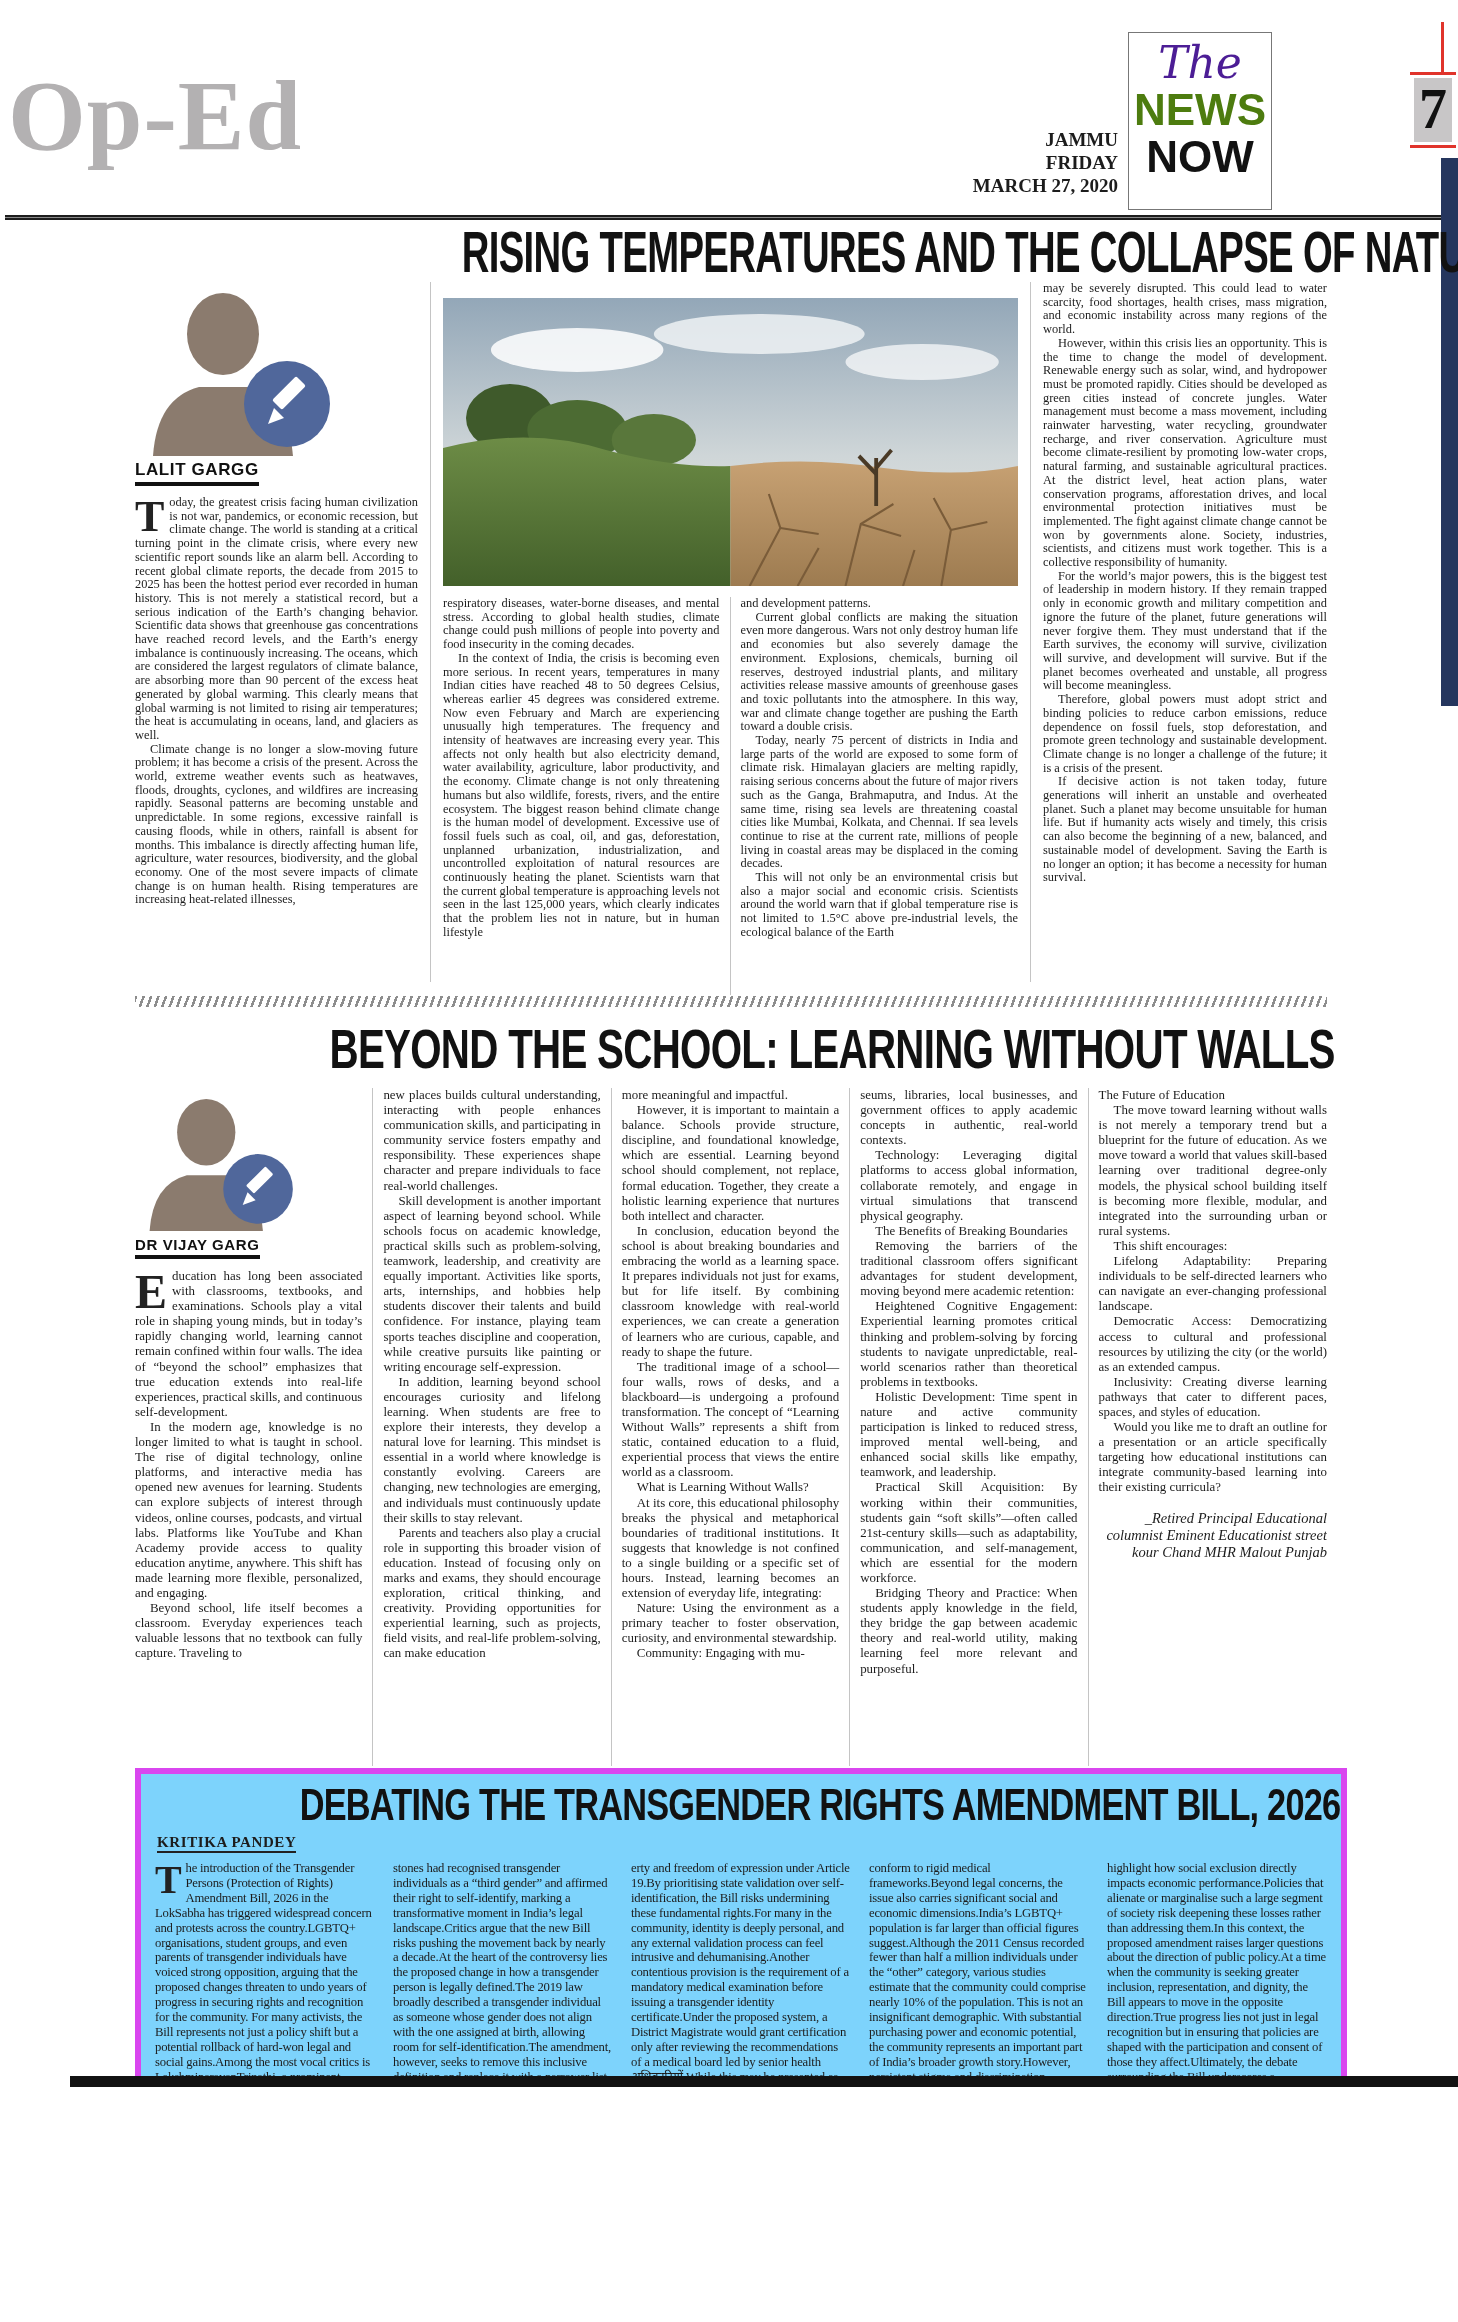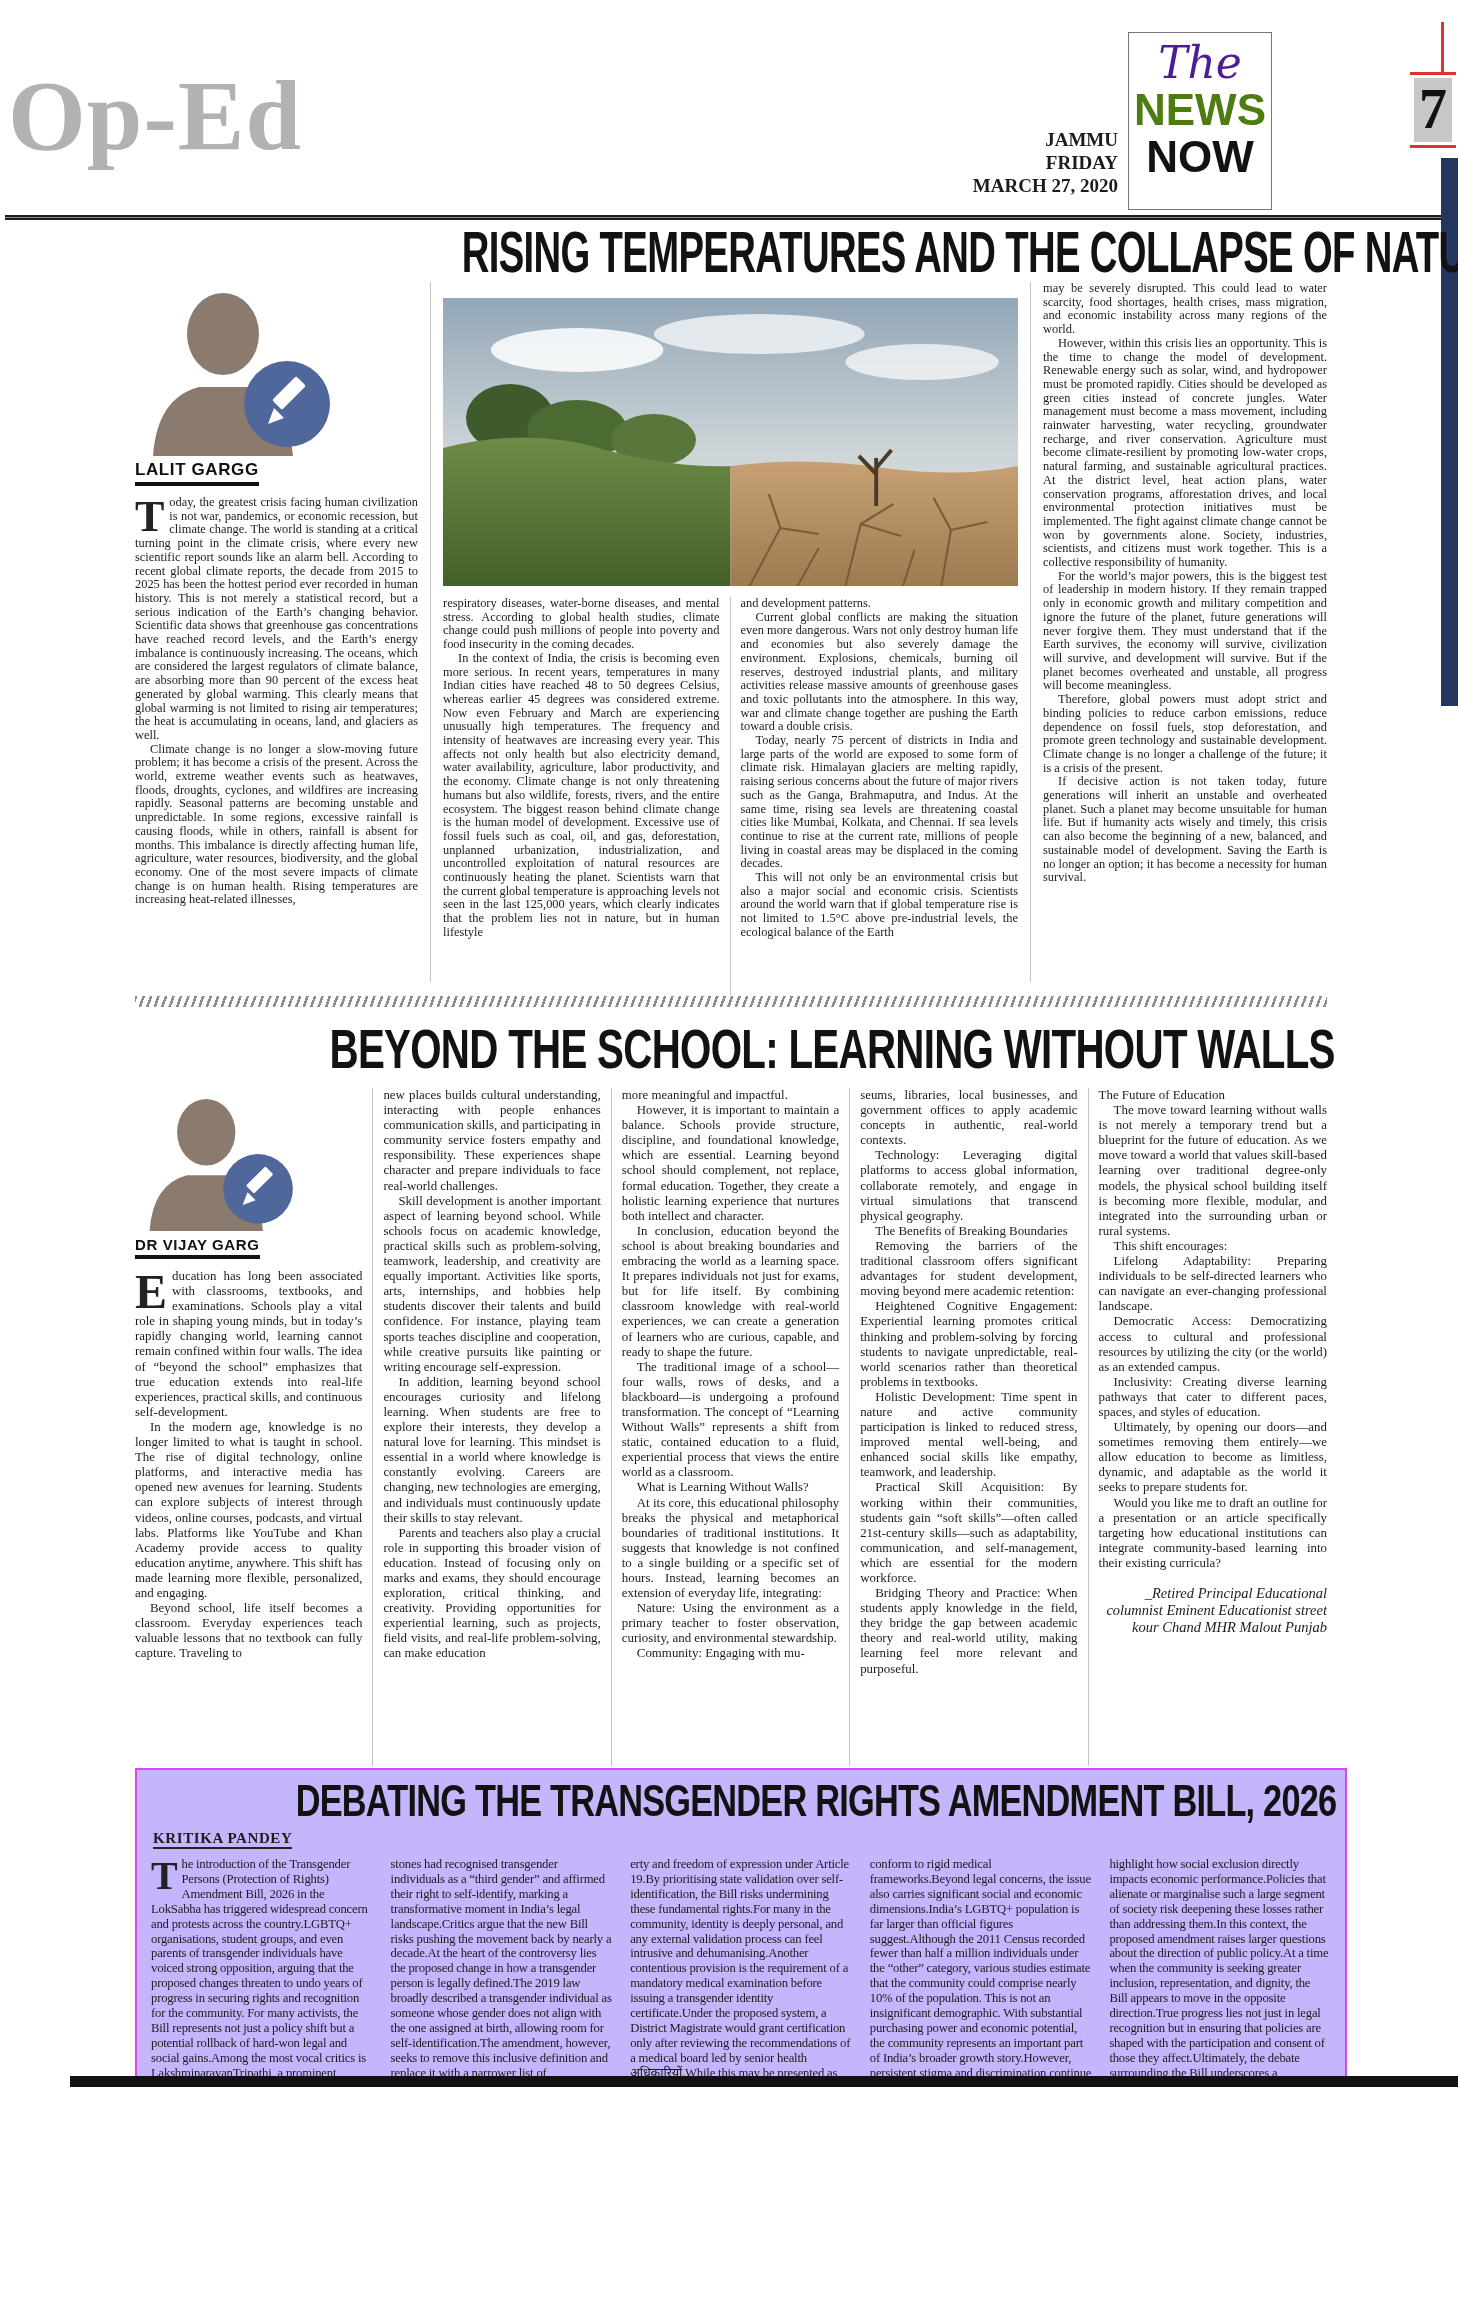--- a/index.html
+++ b/index.html
@@ -65,21 +65,21 @@
   .a2-col { width:238.4px; padding:0 10px; border-right:1px solid #c4c4c4; overflow:hidden; }
   .a2-col:first-child { padding-left:0; }
   .a2-col:last-child  { border-right:none; padding-right:0; }
   .a2-col .name { font-size:15px; }
   .a2-col .dropcap { font-size:48px; line-height:40px; padding:3px 5px 0 0; }
   p.sig { text-align:right; font-style:italic; font-size:14.5px !important; line-height:17px !important;
           margin-top:14px; text-indent:0 !important; }
 
   
   .a3-box { position:absolute; left:135px; top:1752px; width:1212px; height:548px;
-            border:2px solid #d946ef; padding:4px 12px; background:#c4b5fd; }
+            border:6px solid #d946ef; padding:4px 12px; background:#7dd3fc; }
   .a3-title { text-align:center; white-space:nowrap; margin-top:2px; }
   .a3-title > span { display:inline-block; transform:scaleX(0.78); transform-origin:center;
                      font-family:"Liberation Sans",sans-serif; font-weight:bold; font-size:44px;
                      letter-spacing:-1px; color:#121212; white-space:nowrap; }
   .a3-byline { display:inline-block; font-weight:bold; font-size:15px; letter-spacing:0.6px;
                border-bottom:2px solid #222; margin:4px 0 8px 4px; font-family:"Liberation Serif",serif; }
   .a3-cols { display:flex; height:440px; overflow:hidden; }
   .a3-col { flex:1; padding:0 9px; overflow:hidden; }
   .a3-col:first-child { padding-left:2px; }
   .a3-col:last-child  { padding-right:2px; }
@@ -252,21 +252,20 @@
         <p>Practical Skill Acquisition: By working within their communities, students gain “soft skills”—often called 21st-century skills—such as adaptability, communication, and self-management, which are essential for the modern workforce.</p>
         <p>Bridging Theory and Practice: When students apply knowledge in the field, they bridge the gap between academic theory and real-world utility, making learning feel more relevant and purposeful.</p>
       </div>
     <div class="a2-col">
         <p class="ni">The Future of Education</p>
         <p>The move toward learning without walls is not merely a temporary trend but a blueprint for the future of education. As we move toward a world that values skill-based learning over traditional degree-only models, the physical school building itself is becoming more flexible, modular, and integrated into the surrounding urban or rural systems.</p>
         <p>This shift encourages:</p>
         <p>Lifelong Adaptability: Preparing individuals to be self-directed learners who can navigate an ever-changing professional landscape.</p>
         <p>Democratic Access: Democratizing access to cultural and professional resources by utilizing the city (or the world) as an extended campus.</p>
         <p>Inclusivity: Creating diverse learning pathways that cater to different paces, spaces, and styles of education.</p>
-        <p>Ultimately, by opening our doors—and sometimes removing them entirely—we allow education to become as limitless, dynamic, and adaptable as the world it seeks to prepare students for.</p>
         <p>Would you like me to draft an outline for a presentation or an article specifically targeting how educational institutions can integrate community-based learning into their existing curricula?</p>
         <p class="ni sig">_Retired Principal Educational columnist Eminent Educationist street kour Chand MHR Malout Punjab</p>
       </div>
   </div>
 
   <div class="a3-box">
     <div class="a3-title">
       <span>DEBATING THE TRANSGENDER RIGHTS AMENDMENT BILL, 2026</span>
     </div>
     <div>

